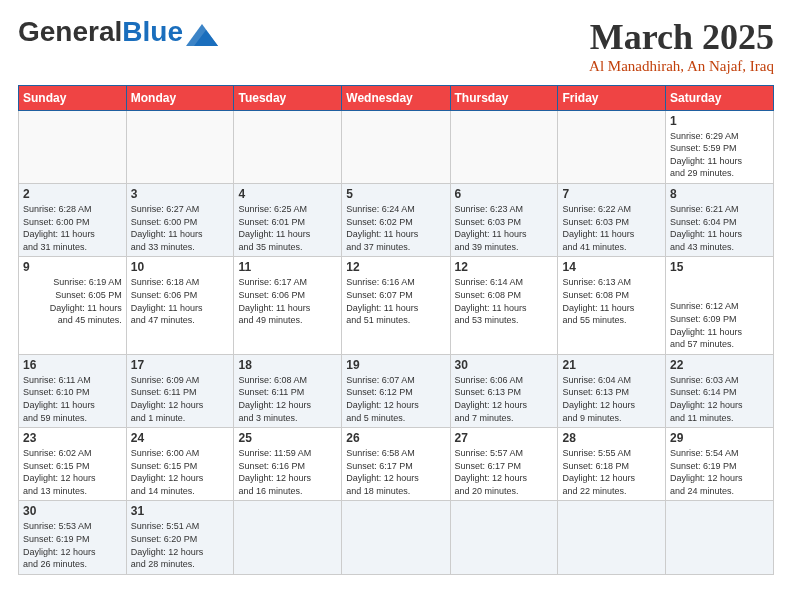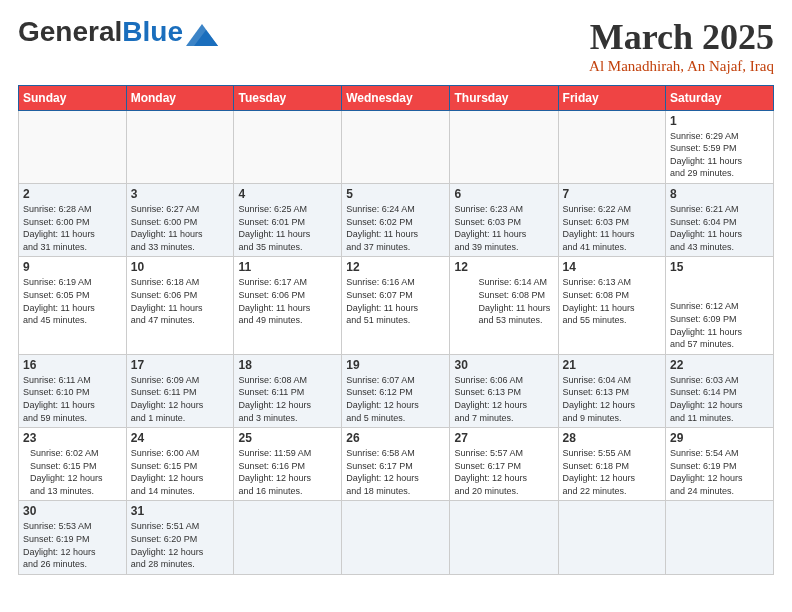--- a/index.html
+++ b/index.html
@@ -187,21 +187,21 @@
           <div class="day-number">8</div>
           <div class="day-info" style="white-space: pre-line;">Sunrise: 6:21 AM
 Sunset: 6:04 PM
 Daylight: 11 hours
 and 43 minutes.</div>
         </td>
       </tr>
       <tr>
         <td>
           <div class="day-number">9</div>
-          <div class="day-info" style="white-space: pre-line;">Sunrise: 6:19 AM
+          <div class="day-info" style="white-space: pre-line; text-align: right;">Sunrise: 6:19 AM
 Sunset: 6:05 PM
 Daylight: 11 hours
 and 45 minutes.</div>
         </td>
         <td>
           <div class="day-number">10</div>
           <div class="day-info" style="white-space: pre-line;">Sunrise: 6:18 AM
 Sunset: 6:06 PM
 Daylight: 11 hours
 and 47 minutes.</div>
@@ -215,21 +215,21 @@
         </td>
         <td>
           <div class="day-number">12</div>
           <div class="day-info" style="white-space: pre-line;">Sunrise: 6:16 AM
 Sunset: 6:07 PM
 Daylight: 11 hours
 and 51 minutes.</div>
         </td>
         <td>
           <div class="day-number">12</div>
-          <div class="day-info" style="white-space: pre-line; margin-left: 24px;">Sunrise: 6:14 AM
+          <div class="day-info" style="white-space: pre-line;">Sunrise: 6:14 AM
 Sunset: 6:08 PM
 Daylight: 11 hours
 and 53 minutes.</div>
         </td>
         <td>
           <div class="day-number">14</div>
           <div class="day-info" style="white-space: pre-line;">Sunrise: 6:13 AM
 Sunset: 6:08 PM
 Daylight: 11 hours
 and 55 minutes.</div>
@@ -289,21 +289,21 @@
           <div class="day-number">22</div>
           <div class="day-info" style="white-space: pre-line;">Sunrise: 6:03 AM
 Sunset: 6:14 PM
 Daylight: 12 hours
 and 11 minutes.</div>
         </td>
       </tr>
       <tr>
         <td>
           <div class="day-number">23</div>
-          <div class="day-info" style="white-space: pre-line; margin-left: 7px;">Sunrise: 6:02 AM
+          <div class="day-info" style="white-space: pre-line;">Sunrise: 6:02 AM
 Sunset: 6:15 PM
 Daylight: 12 hours
 and 13 minutes.</div>
         </td>
         <td>
           <div class="day-number">24</div>
           <div class="day-info" style="white-space: pre-line;">Sunrise: 6:00 AM
 Sunset: 6:15 PM
 Daylight: 12 hours
 and 14 minutes.</div>

